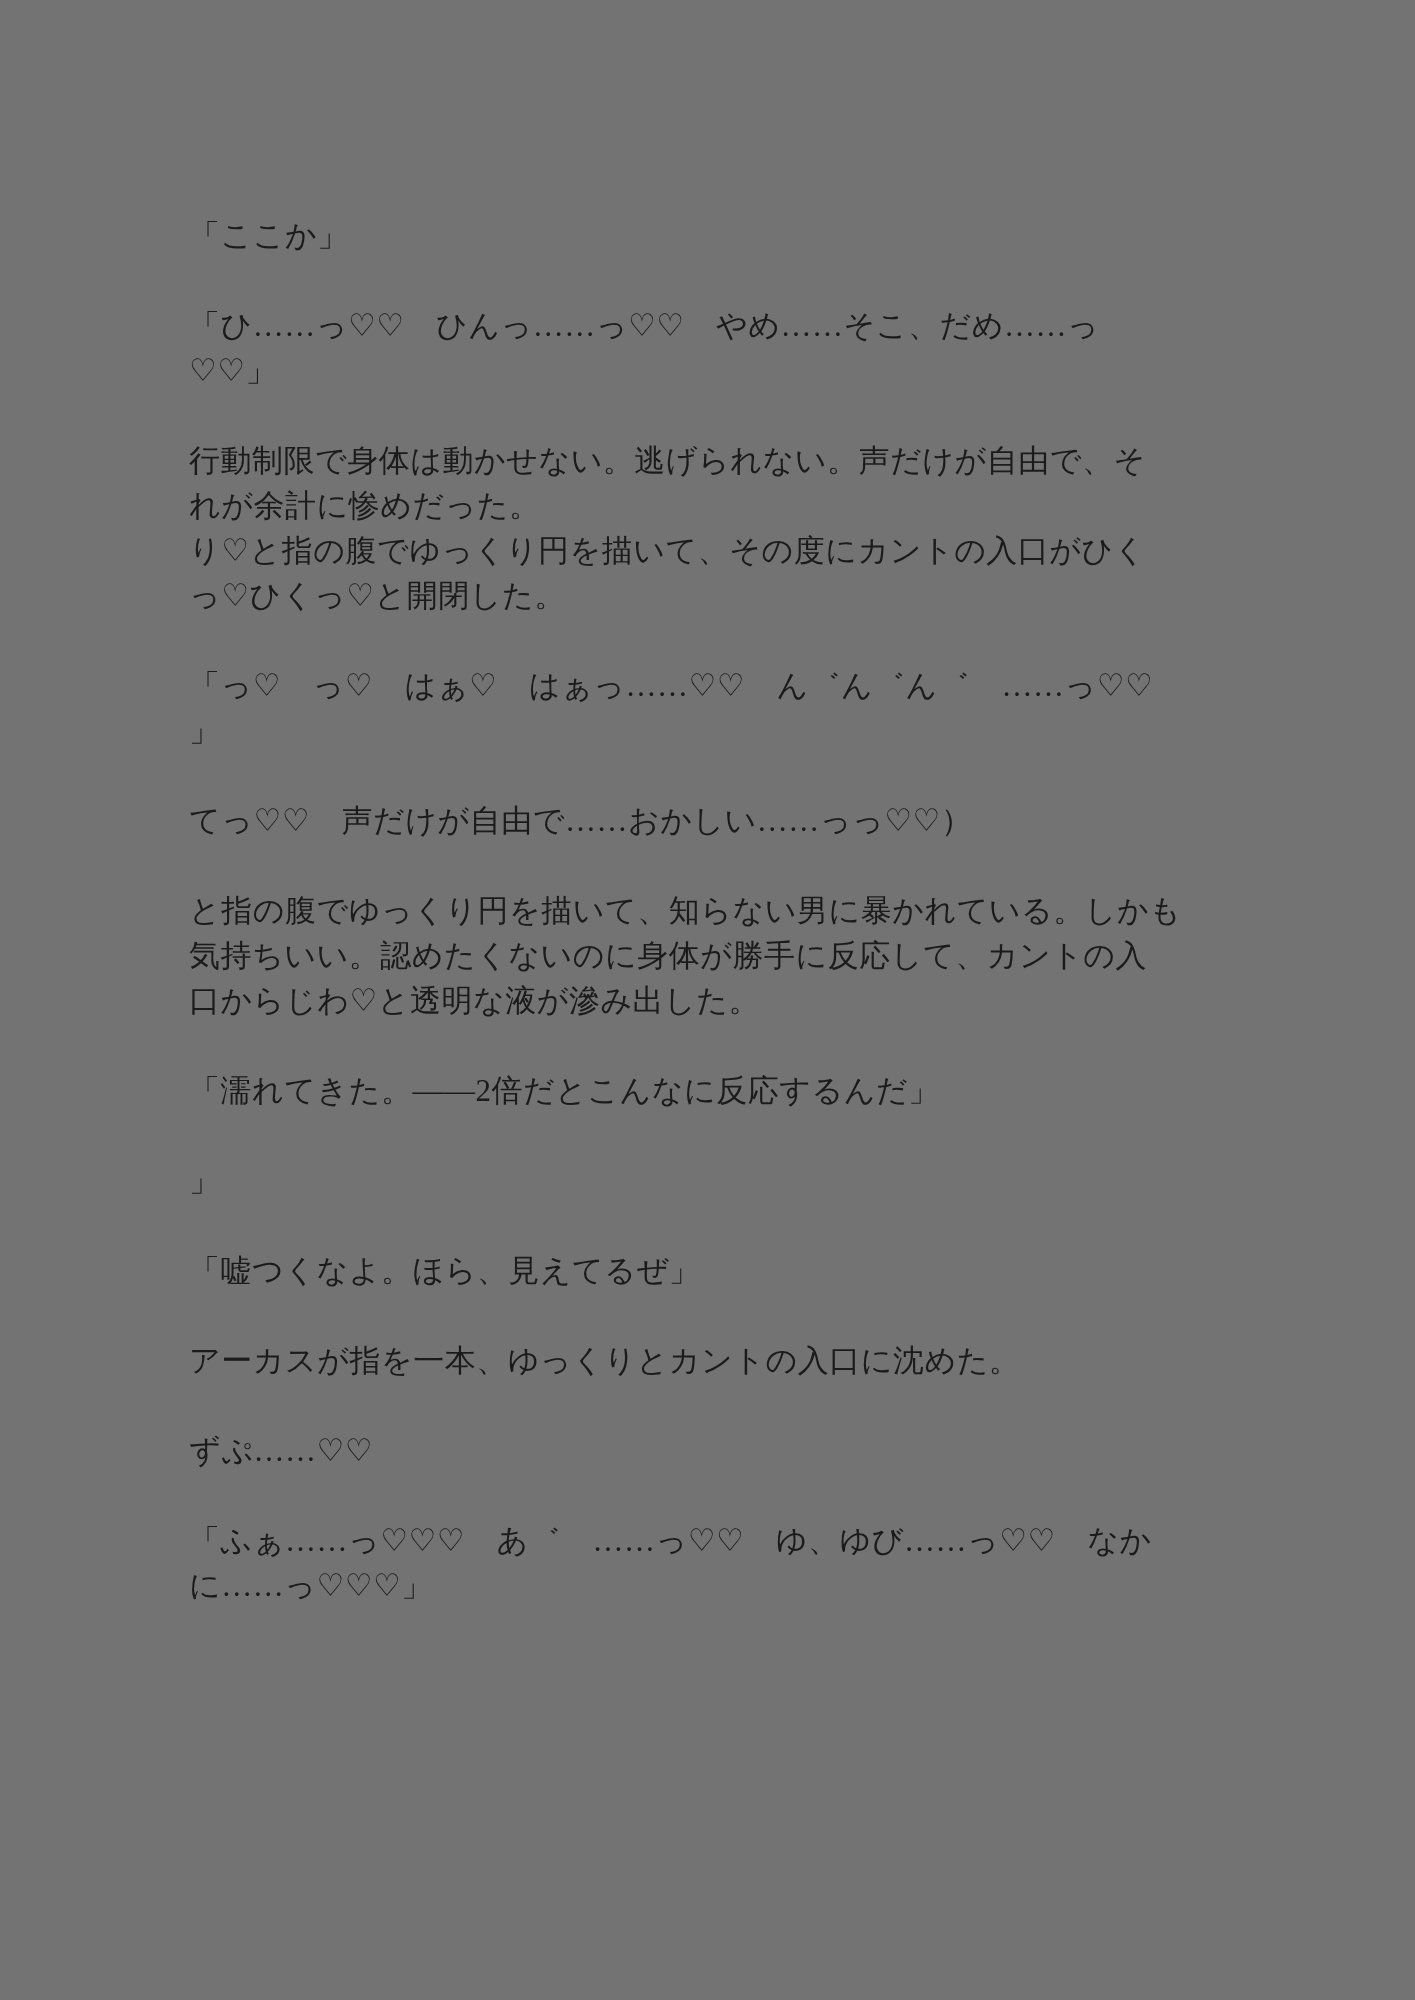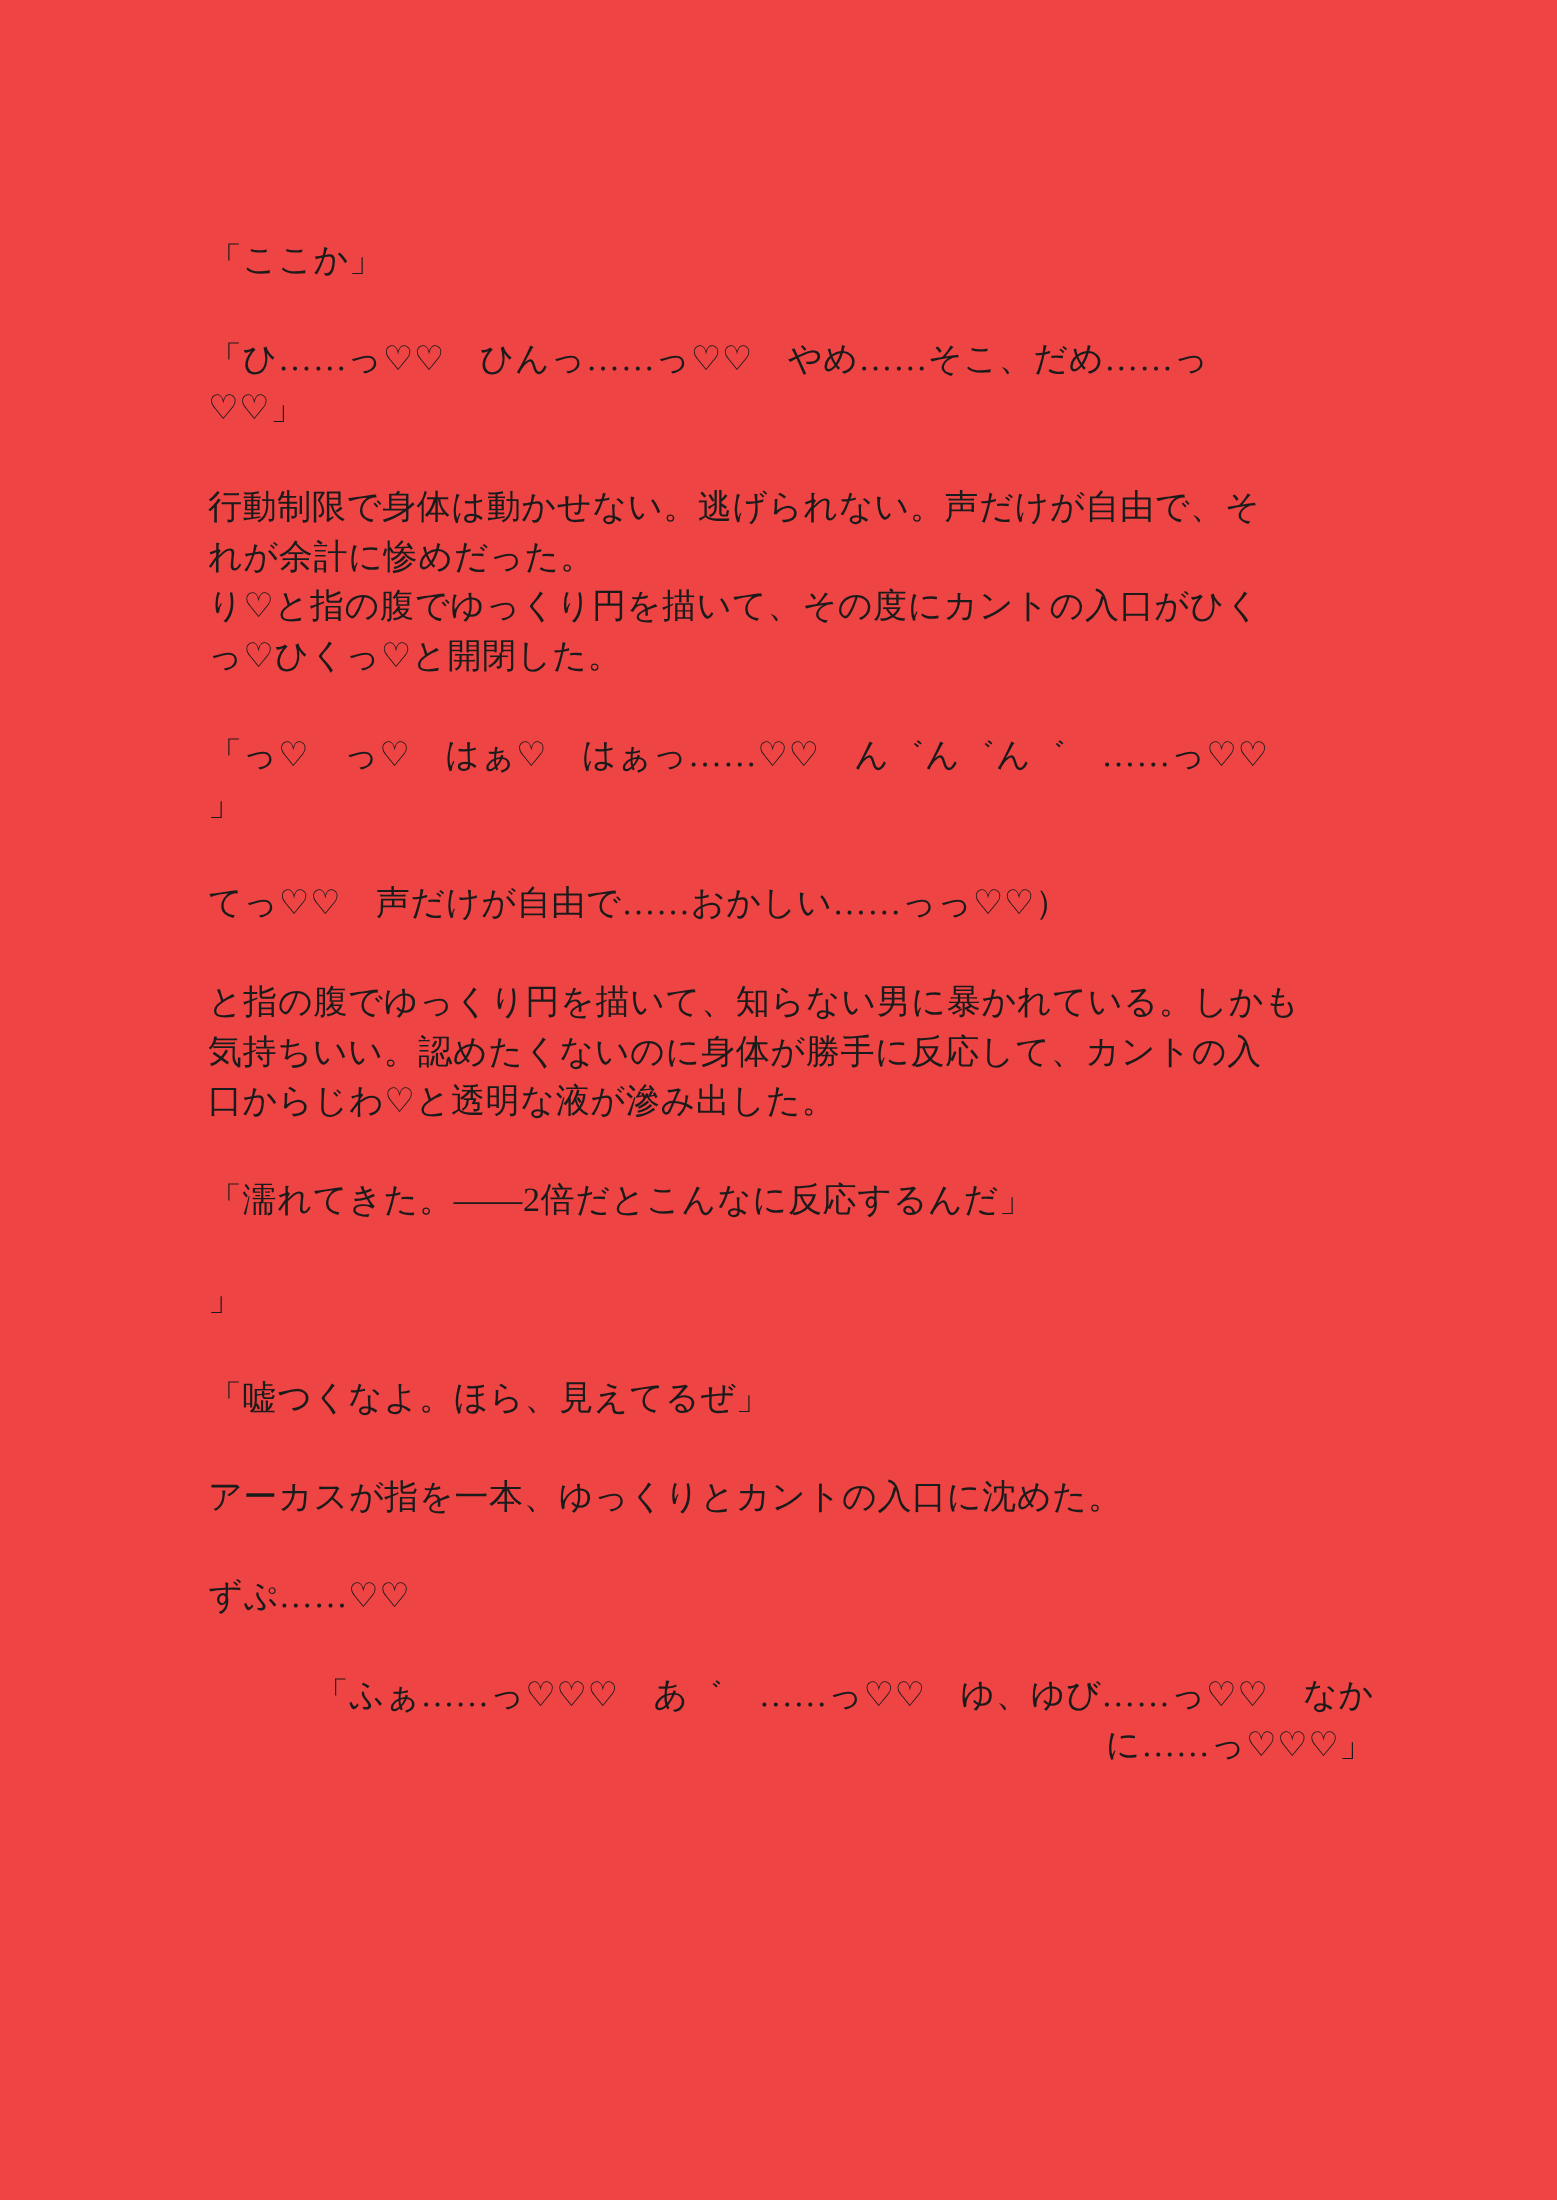--- a/index.html
+++ b/index.html
@@ -29,31 +29,30 @@
     color: #1b1b1b;
     font-size: 31px;
     line-height: 45px;
     letter-spacing: 0.5px;
   }
   .paragraph {
     margin: 0 0 45px 0;
   }
   .paragraph:last-child {
     margin-bottom: 16px;
-    text-align: right;
   }
   .text-line {
     white-space: pre;
     min-height: 45px;
   }
 </style>
 </head>
 <body>
 
-<div class="page" style="background: #ef4444;">
+<div class="page" style="background: #737373;">
   <div class="text-block" style="color: rgb(27, 27, 27);">
       <div class="paragraph">
         <div class="text-line">「ここか」</div>
       </div>
       <div class="paragraph">
         <div class="text-line">「ひ……っ♡♡　ひんっ……っ♡♡　やめ……そこ、だめ……っ</div>
         <div class="text-line">♡♡」</div>
       </div>
       <div class="paragraph">
         <div class="text-line">行動制限で身体は動かせない。逃げられない。声だけが自由で、そ</div>

